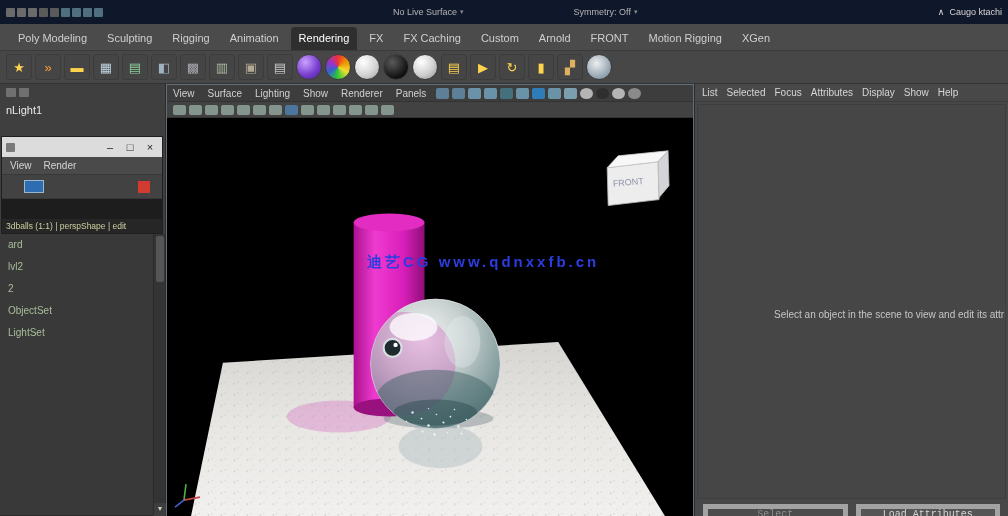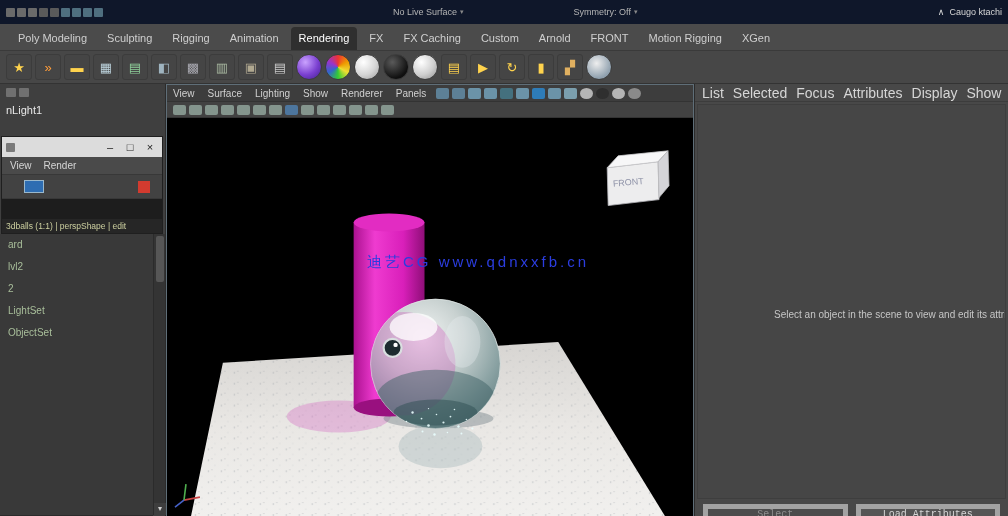--- a/index.html
+++ b/index.html
@@ -57,26 +57,26 @@
   .viewport{flex:1;display:flex;flex-direction:column;min-width:0;border:1px solid #5f6e78}
   .vp-menubar{height:17px;background:#3d3d3d;display:flex;align-items:center;padding:0 6px;border-bottom:1px solid #333}
   .vp-menus{display:flex;gap:13px;margin-right:10px}
   .vp-menu{font-size:10px;color:#d0d0d0;white-space:nowrap}
   .vp-icons1{display:flex;gap:3px;align-items:center}
   .vp-icon{width:13px;height:11px;border-radius:2px;flex:none}
   .vp-toolbar{height:16px;background:#424242;display:flex;gap:3px;align-items:center;padding:0 6px;border-bottom:1px solid #333}
   .vp-icon2{width:13px;height:10px;border-radius:2px;opacity:.85;flex:none}
   .canvas{flex:1;position:relative;background:#000;overflow:hidden}
   .scene{position:absolute;inset:0;width:100%;height:100%}
-  .watermark{position:absolute;left:200px;top:135px;font-size:15px;font-weight:normal;color:#2b3de0;letter-spacing:3px;white-space:nowrap}
+  .watermark{position:absolute;left:200px;top:135px;font-size:15px;font-weight:bold;color:#2b3de0;letter-spacing:3px;white-space:nowrap}
 
   
   .rightpanel{width:314px;flex:none;background:#484848;display:flex;flex-direction:column;border-left:1px solid #2b2b2b}
   .ae-menubar{height:18px;display:flex;gap:9px;align-items:center;padding:0 7px;background:#484848;border-bottom:1px solid #3c3c3c}
-  .ae-menu{font-size:14px;color:#d6d6d6;white-space:nowrap}
+  .ae-menu{font-size:10px;color:#d6d6d6;white-space:nowrap}
   .ae-content{flex:1;position:relative;background:#464646;margin:2px;border:1px solid #3e3e3e}
   .ae-message{position:absolute;top:52%;left:0;right:0;padding-left:76px;font-size:10px;color:#c6c6c6;white-space:nowrap;overflow:hidden}
   .ae-buttons{height:26px;display:flex;gap:8px;padding:3px 8px 5px}
   .ae-btn{flex:1;background:#555555;border:5px solid #a3a3a3;border-radius:0;color:#d6d6d6;font-size:10px;font-family:Liberation Mono, monospace}
   .ae-btn.dim{color:#8e8e8e;background:#4c4c4c}
 </style>
 </head>
 <body>
 
 <div class="root">
@@ -152,22 +152,22 @@
       <div class="lp-iconrow">
           <div class="lp-mini" style="background: rgb(112, 112, 112);"></div>
           <div class="lp-mini" style="background: rgb(112, 112, 112);"></div>
         </div>
       <div class="lp-label">nLight1</div>
 
       <div class="outliner">
           <div class="olitem">ard</div>
           <div class="olitem">lvl2</div>
           <div class="olitem">2</div>
+          <div class="olitem">ObjectSet</div>
           <div class="olitem">LightSet</div>
-          <div class="olitem">ObjectSet</div>
         </div>
 
       <div class="floatwin">
         <div class="fw-titlebar">
           <span class="fw-icon"></span>
           <span class="fw-title"></span>
           <span class="fw-ctrl">–</span>
           <span class="fw-ctrl">□</span>
           <span class="fw-ctrl">×</span>
         </div>

